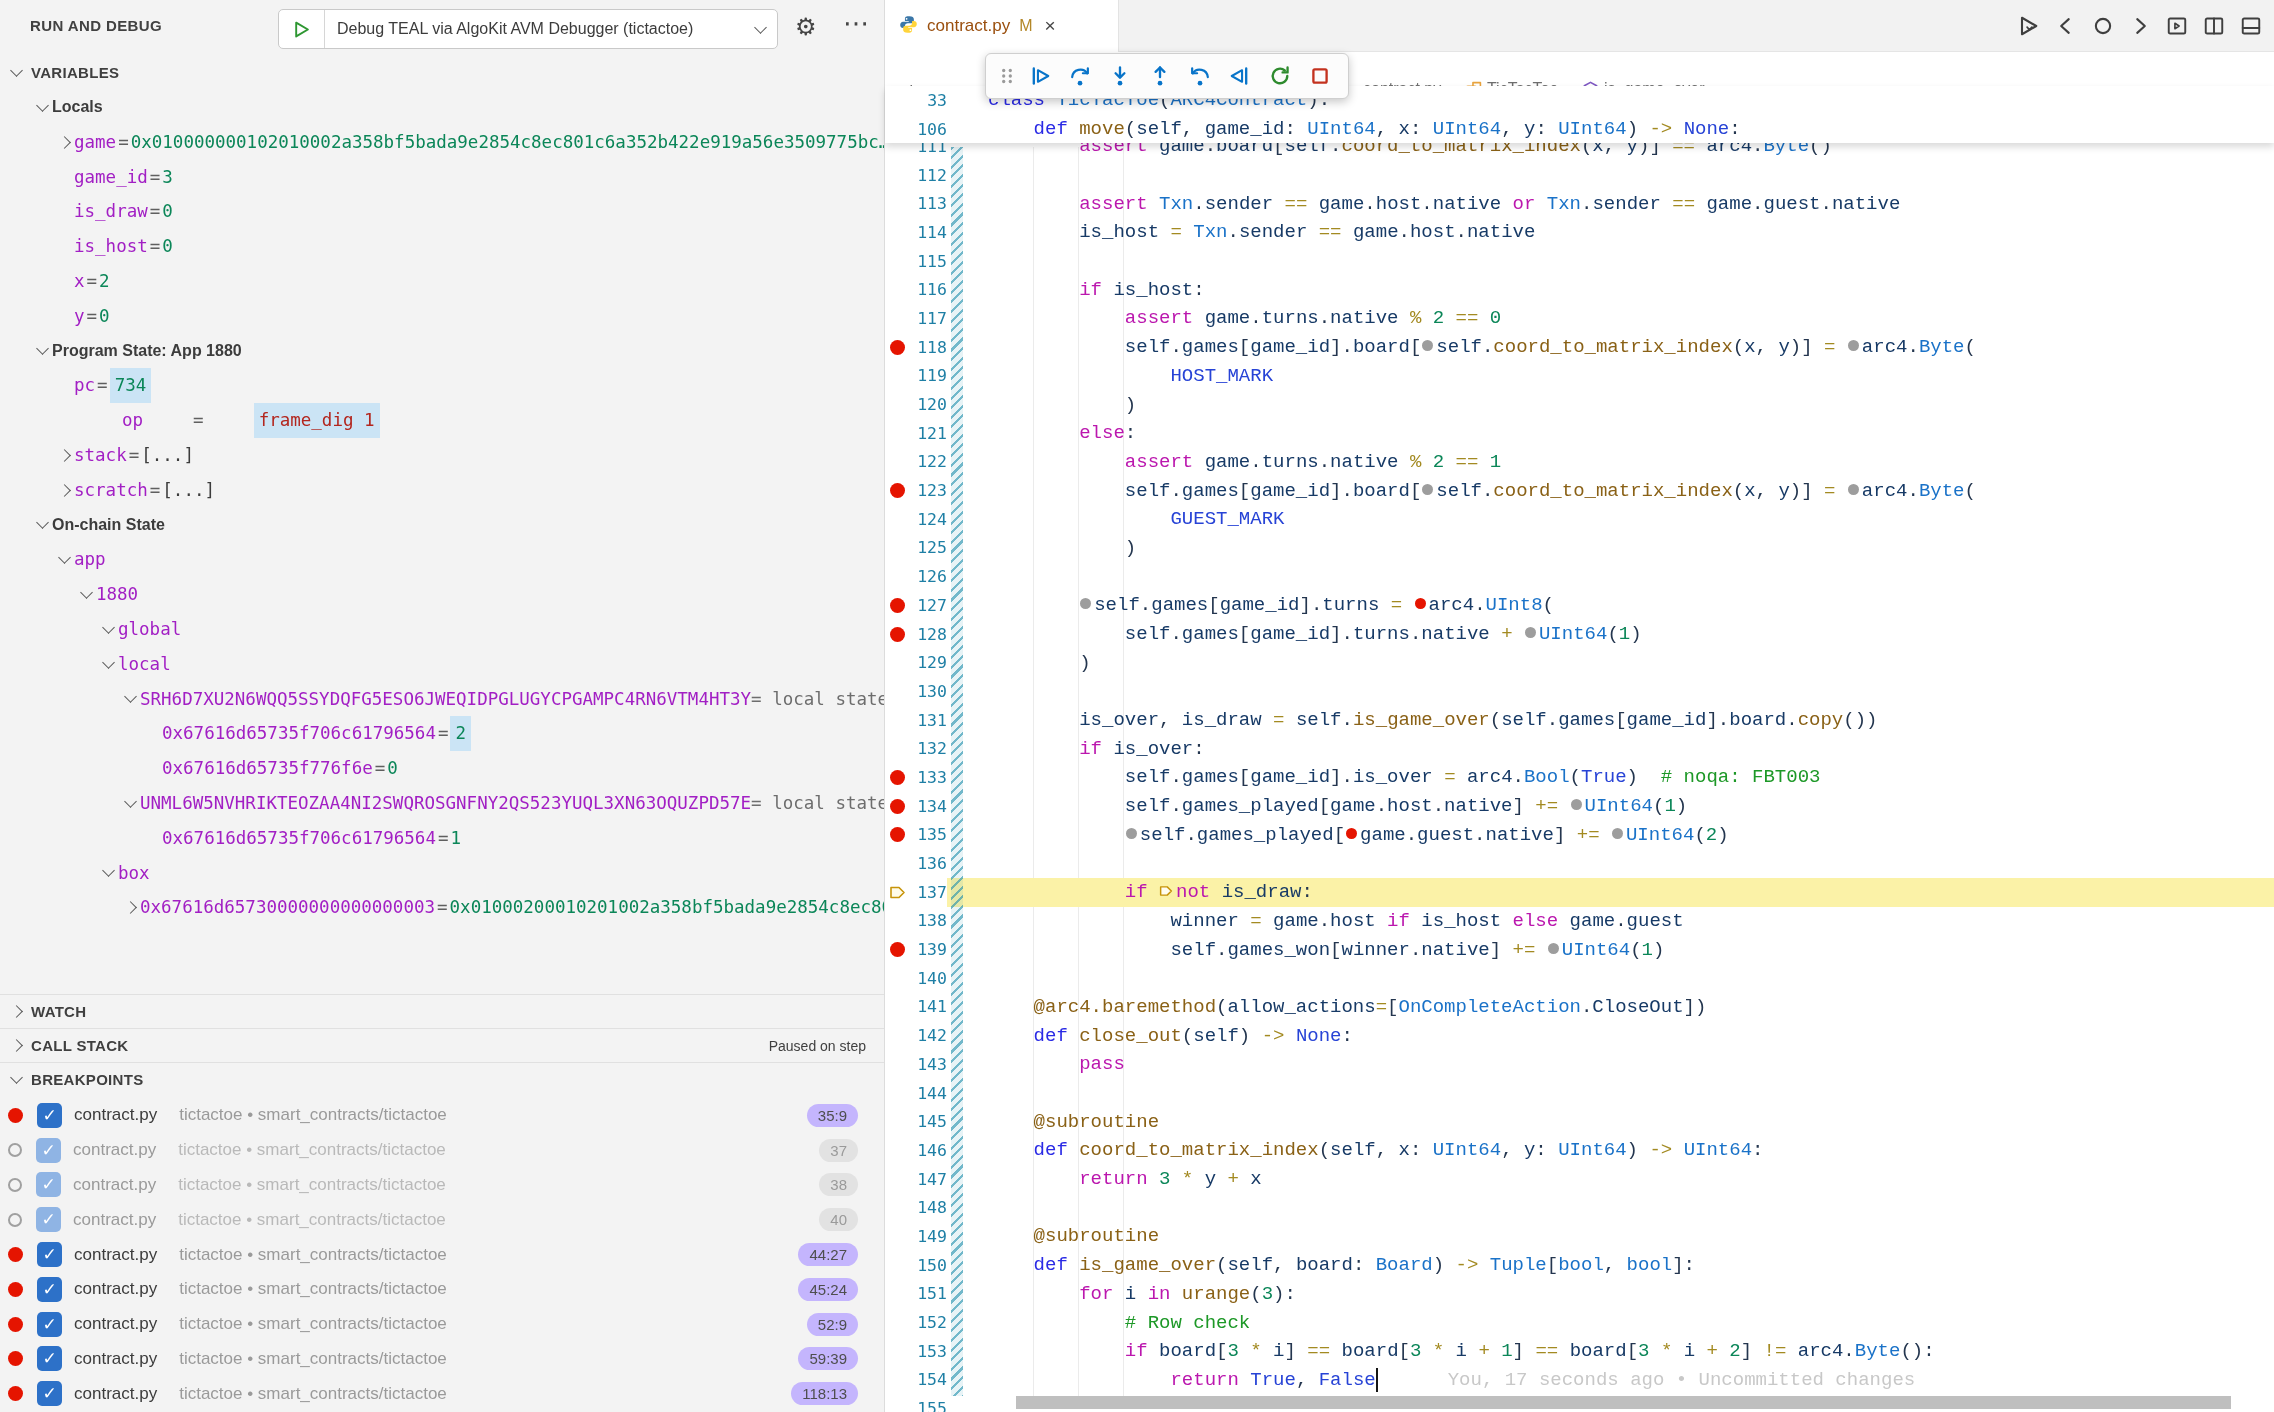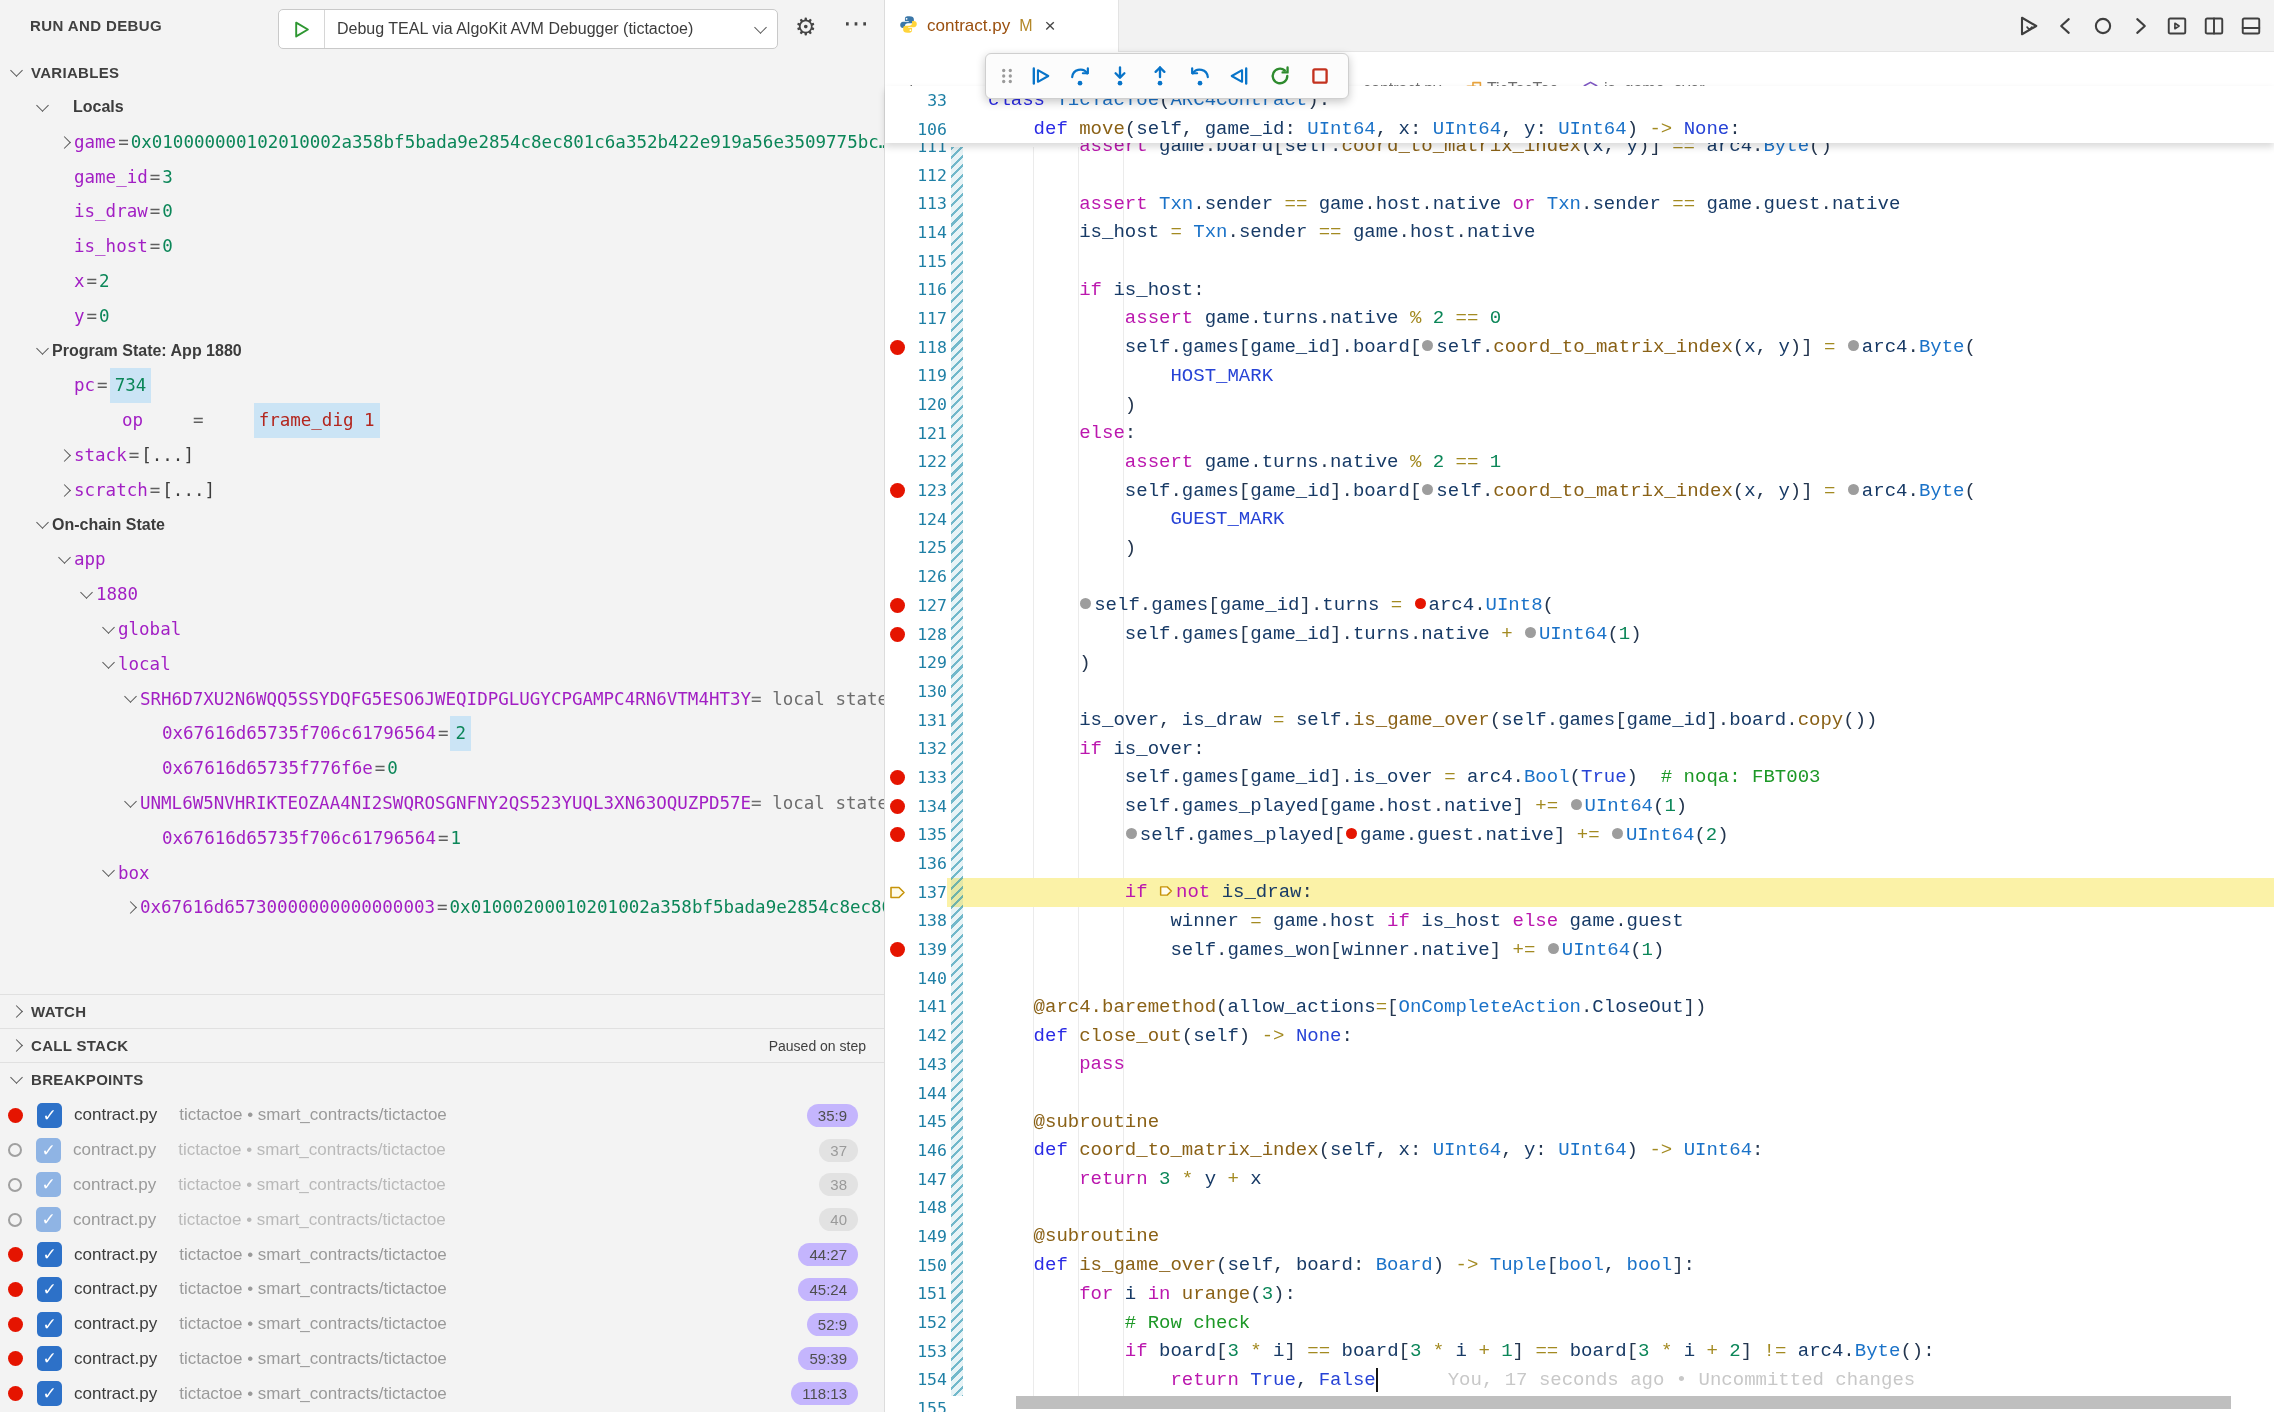--- a/index.html
+++ b/index.html
@@ -121,21 +121,21 @@
     <span id="gear-btn">⚙︎</span>
     <span id="more-btn">⋯</span>
   </div>
 
   <div class="sb-sec-header" id="hdr-variables">
     <span class="chev down"></span>
     <span class="lbl">VARIABLES</span>
   </div>
 
   <div id="var-tree">
-      <div class="tree-row" style="padding-left: 32px; gap: 21px;">
+      <div class="tree-row" style="padding-left: 32px;">
         <span class="chevbox">
           <span class="chev down"></span>
         </span>
         <span class="sec-lbl">Locals</span>
       </div>
       <div class="tree-row" style="padding-left: 54px;">
         <span class="chevbox">
           <span class="chev right"></span>
         </span>
         <span class="tkey">game</span>

